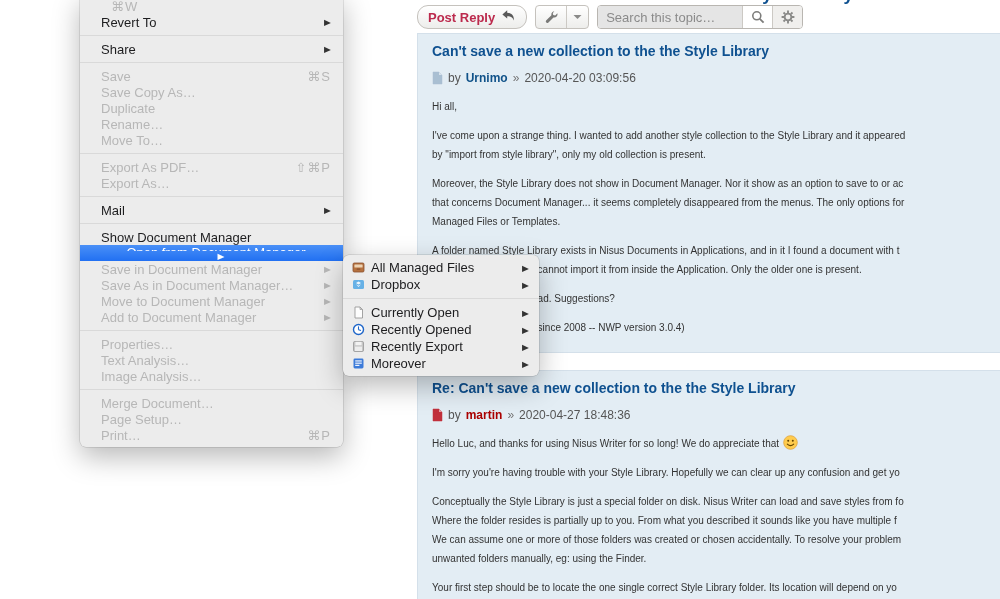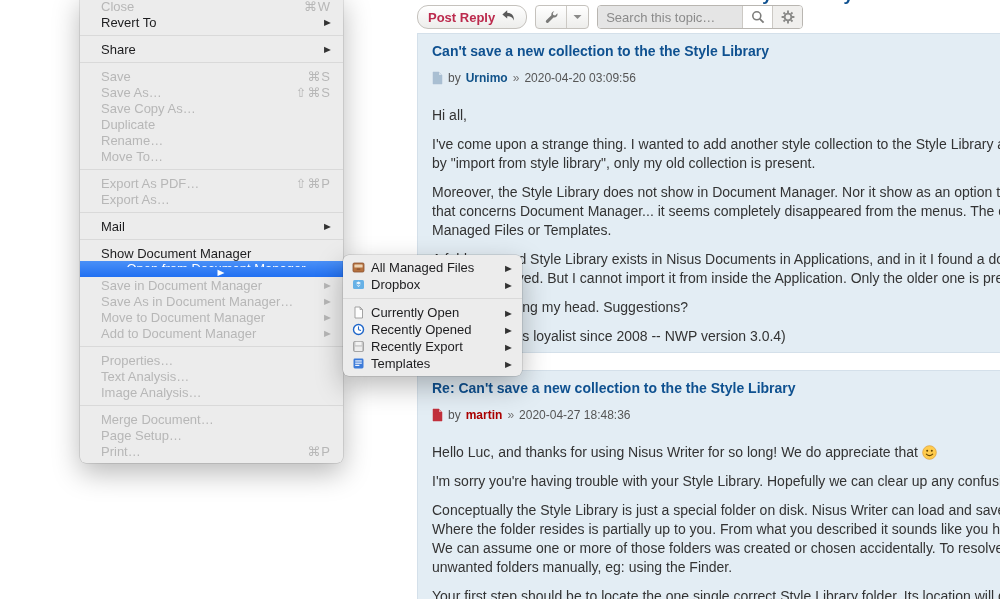--- a/index.html
+++ b/index.html
@@ -35,32 +35,32 @@
   .search-group .sg-btn.gear{background:#f0efed;}
   .post-panel{
     position:absolute;left:417px;width:593px;background:#e3edf4;border:1px solid #d4e0ea;
     box-sizing:border-box;padding:9px 14px;
   }
   #post-1{top:33px;height:320px;}
   #post-2{top:370px;height:260px;}
   .post-title{font-size:14px;font-weight:bold;color:#0f5190;margin:0;white-space:nowrap;cursor:pointer;}
   .post-byline{display:flex;gap:5px;margin-top:12px;font-size:12px;color:#555;}
   .post-author{font-weight:bold;cursor:pointer;}
-  .post-body{margin-top:18px;font-size:14px;color:#333;}
+  .post-body{margin-top:9px;font-size:10px;color:#333;}
   .post-body .line{height:19px;line-height:19px;white-space:nowrap;}
   .post-body .psp{height:10px;}
   .smiley{display:inline-block;vertical-align:-3px;margin-left:4px;}
   
   .menu-panel{
     position:absolute;background:#ececec;border-radius:6px;
     box-shadow:0 0 0 0.5px rgba(0,0,0,0.18),0 10px 28px rgba(0,0,0,0.28);
     padding:4px 0;box-sizing:border-box;z-index:10;font-size:13px;color:#1d1d1f;
   }
   #file-menu{left:80px;top:-6px;width:263px;z-index:10;border-top-left-radius:0;border-top-right-radius:0;}
-  #dm-submenu{left:343px;top:255px;width:179px;z-index:11;}
+  #dm-submenu{left:343px;top:255px;width:196px;z-index:11;}
   .mi{height:16px;display:flex;align-items:center;padding:0 12px 0 21px;}
   .mi .mi-label{flex:1;white-space:nowrap;overflow:hidden;}
   .mi .mi-shortcut{color:#b7b7b7;margin-left:10px;letter-spacing:1px;}
   .mi .mi-arrow{font-size:9px;margin-left:10px;transform:scaleY(0.9);}
   .mi.disabled{color:#b7b7b7;}
   .mi.disabled .mi-arrow{color:#b7b7b7;}
   .mi.normal .mi-arrow{color:#333;}
   .mi.highlighted{
     background:linear-gradient(180deg,#4a90f7,#2170f2);color:#fff;flex-direction:column;
   }
@@ -182,40 +182,35 @@
       <div class="line">We can assume one or more of those folders was created or chosen accidentally. To resolve your problem</div>
       <div class="line">unwanted folders manually, eg: using the Finder.</div>
       <div class="psp"></div>
       <div class="line">Your first step should be to locate the one single correct Style Library folder. Its location will depend on yo</div>
       <div class="line">Did you ever designate a "synchronized settings location" in your General preferences? If so, then you'll fin</div>
     </div>
 </div>
 
 <div class="menu-panel" id="file-menu">
     <div class="mi disabled">
-      <span class="mi-label">Close</span>
       <span class="mi-shortcut">⌘W</span>
     </div>
     <div class="mi normal">
       <span class="mi-label">Revert To</span>
       <span class="mi-arrow">▶</span>
     </div>
     <div class="menu-sep"></div>
     <div class="mi normal">
       <span class="mi-label">Share</span>
       <span class="mi-arrow">▶</span>
     </div>
     <div class="menu-sep"></div>
     <div class="mi disabled">
       <span class="mi-label">Save</span>
       <span class="mi-shortcut">⌘S</span>
-    </div>
-    <div class="mi disabled">
-      <span class="mi-label">Save As…</span>
-      <span class="mi-shortcut">⇧⌘S</span>
     </div>
     <div class="mi disabled">
       <span class="mi-label">Save Copy As…</span>
     </div>
     <div class="mi disabled">
       <span class="mi-label">Duplicate</span>
     </div>
     <div class="mi disabled">
       <span class="mi-label">Rename…</span>
     </div>
@@ -339,16 +334,16 @@
     </div>
     <div class="smi">
       <span class="smi-icon">
         <svg width="13" height="13" viewBox="0 0 13 13">
           <rect x="1.5" y="1.5" width="10" height="10" rx="1.4" fill="#3c7bd9"></rect>
           <rect x="3.2" y="3.4" width="6.6" height="1.1" fill="#fff"></rect>
           <rect x="3.2" y="5.6" width="6.6" height="1.1" fill="#fff"></rect>
           <rect x="3.2" y="7.8" width="4.2" height="1.1" fill="#fff"></rect>
         </svg>
       </span>
-      <span class="smi-label">Templates</span>
+      <span class="smi-label">Moreover</span>
       <span class="smi-arrow">▶</span>
     </div>
   </div>
 
 </body></html>

